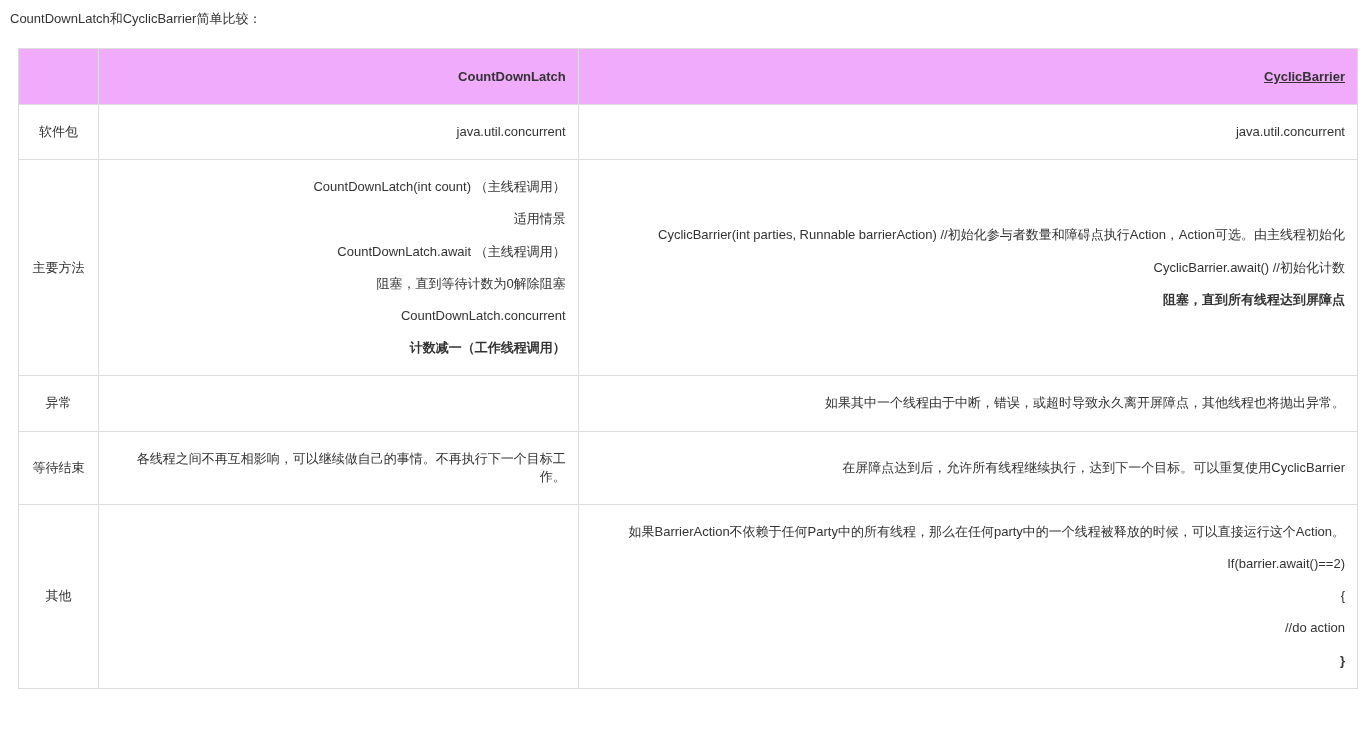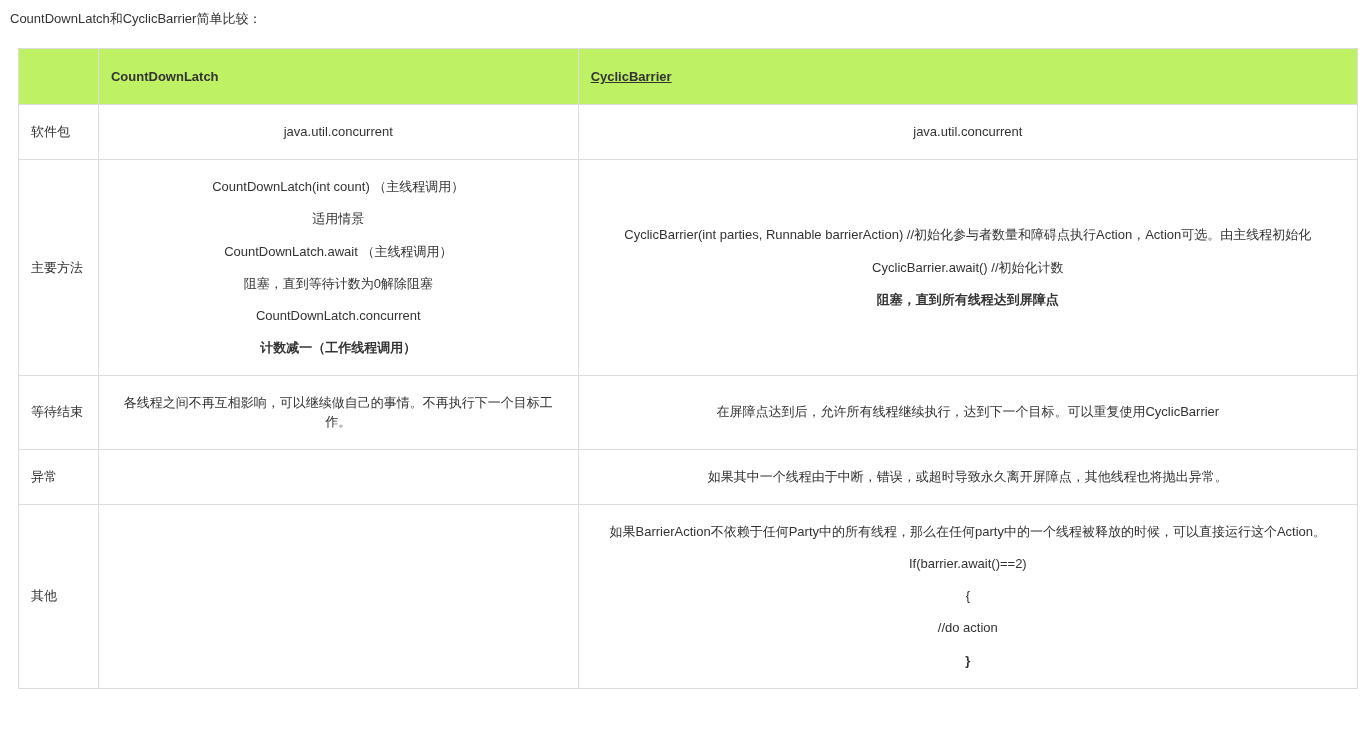--- a/index.html
+++ b/index.html
@@ -21,23 +21,23 @@
     }
     table {
       border-collapse: collapse;
       width: 1340px;
       margin-left: 8px;
     }
     table, th, td {
       border: 1px solid #ddd;
     }
     th {
-      background-color: #bef264;
+      background-color: #f0abfc;
       font-weight: bold;
-      text-align: left;
+      text-align: right;
       padding: 20px 12px;
       font-size: 13px;
       color: #333;
     }
     th.row-header-blank {
       width: 80px;
     }
     th.col-countdownlatch {
       width: 480px;
     }
@@ -46,24 +46,25 @@
       text-decoration: underline;
     }
     td {
       padding: 18px 12px;
       vertical-align: middle;
       font-size: 13px;
       color: #333;
       line-height: 1.4;
     }
     td.row-label {
+      text-align: center;
       width: 80px;
     }
     td.cell-content {
-      text-align: center;
+      text-align: right;
     }
     .multiline-block p {
       margin-bottom: 14px;
     }
     .multiline-block p:last-child {
       margin-bottom: 0;
       font-weight: bold;
     }
   </style>
 </head>
@@ -99,28 +100,28 @@
       </td>
       <td class="cell-content">
         <div class="multiline-block">
           <p>CyclicBarrier(int parties, Runnable barrierAction) //初始化参与者数量和障碍点执行Action，Action可选。由主线程初始化</p>
           <p>CyclicBarrier.await() //初始化计数</p>
           <p>阻塞，直到所有线程达到屏障点</p>
         </div>
       </td>
     </tr>
     <tr>
+      <td class="row-label">异常</td>
+      <td class="cell-content"></td>
+      <td class="cell-content">如果其中一个线程由于中断，错误，或超时导致永久离开屏障点，其他线程也将抛出异常。</td>
+    </tr>
+    <tr>
       <td class="row-label">等待结束</td>
       <td class="cell-content">各线程之间不再互相影响，可以继续做自己的事情。不再执行下一个目标工作。</td>
       <td class="cell-content">在屏障点达到后，允许所有线程继续执行，达到下一个目标。可以重复使用CyclicBarrier</td>
-    </tr>
-    <tr>
-      <td class="row-label">异常</td>
-      <td class="cell-content"></td>
-      <td class="cell-content">如果其中一个线程由于中断，错误，或超时导致永久离开屏障点，其他线程也将抛出异常。</td>
     </tr>
     <tr>
       <td class="row-label">其他</td>
       <td class="cell-content"></td>
       <td class="cell-content">
         <div class="multiline-block">
           <p>如果BarrierAction不依赖于任何Party中的所有线程，那么在任何party中的一个线程被释放的时候，可以直接运行这个Action。</p>
           <p>If(barrier.await()==2)</p>
           <p>{</p>
           <p>//do action</p>

